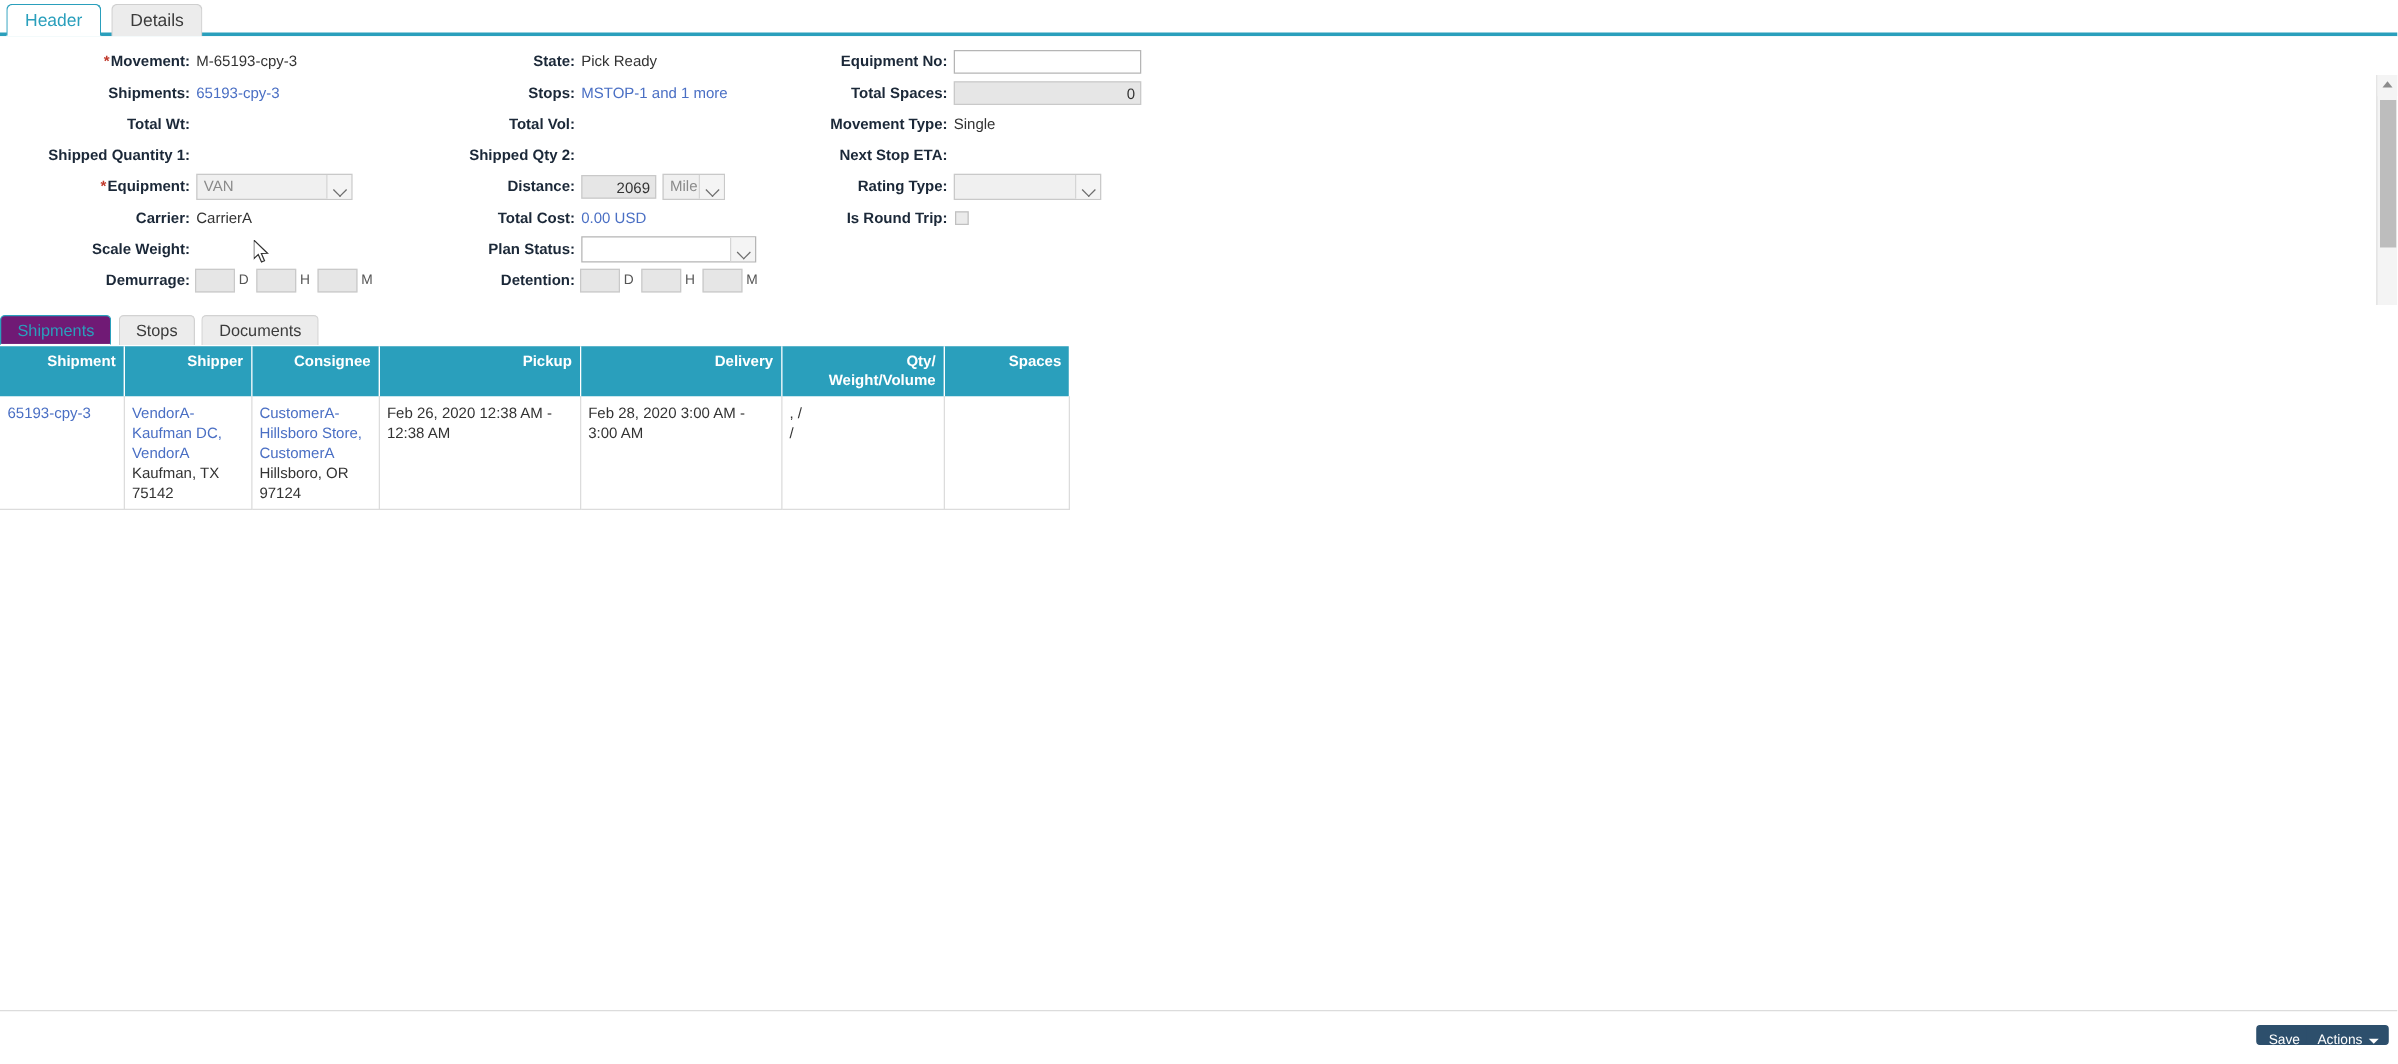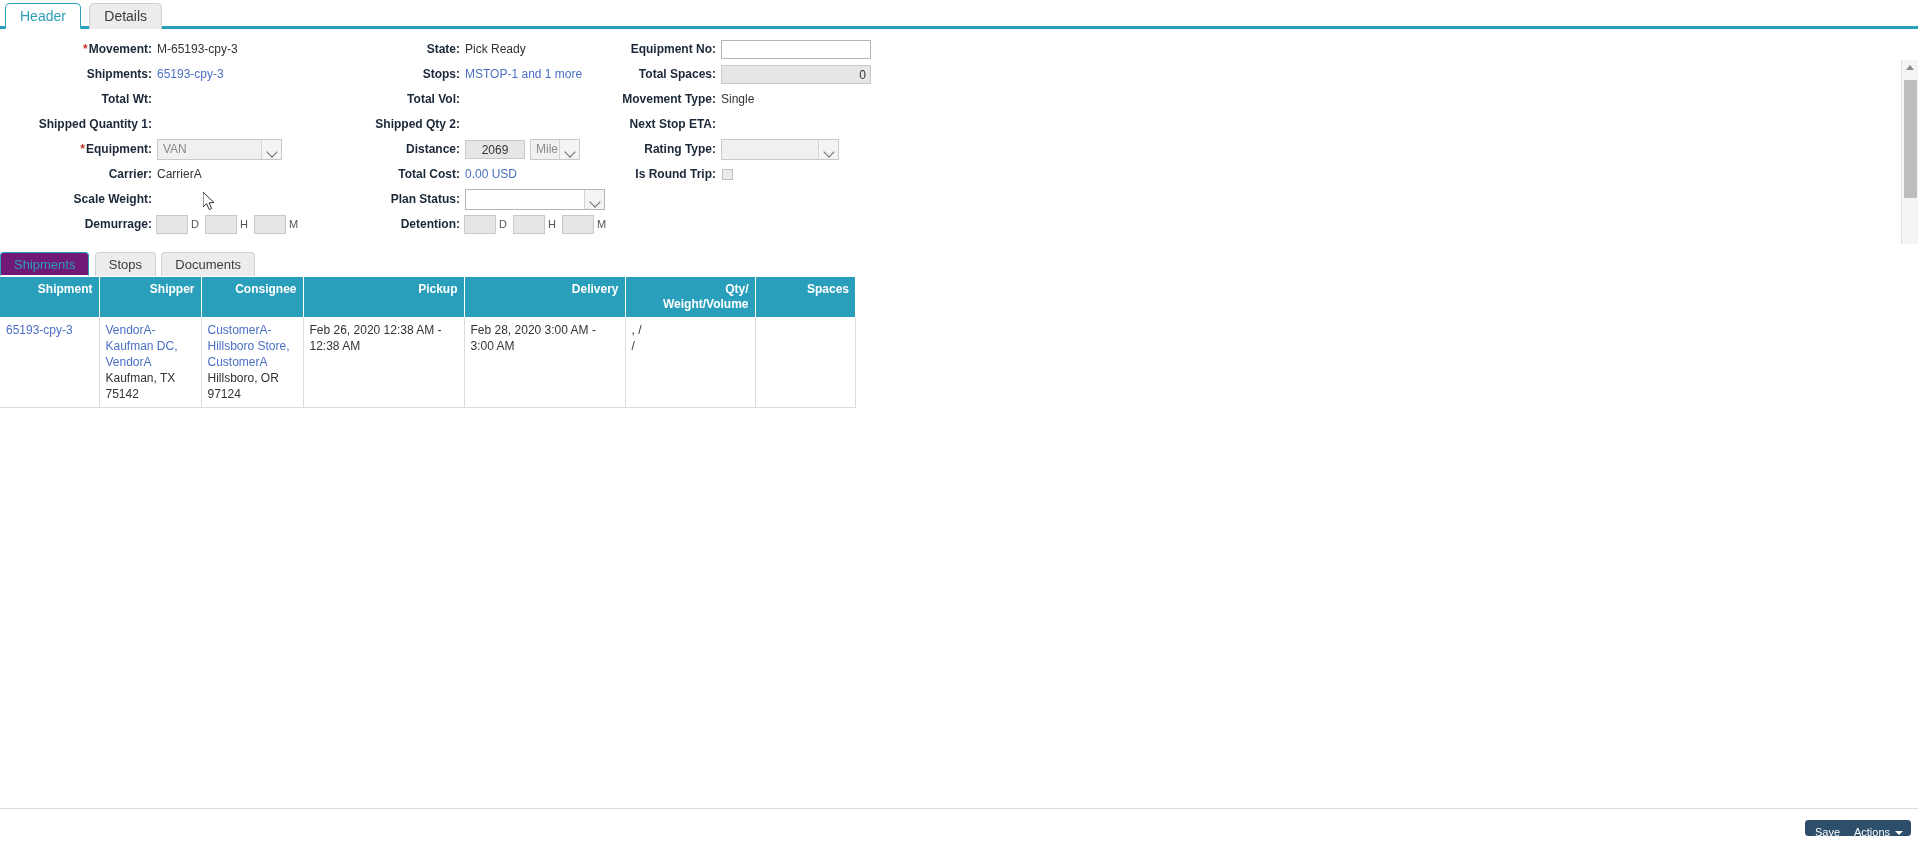--- a/index.html
+++ b/index.html
@@ -48,21 +48,21 @@
     background: #ffffff;
     overflow: hidden;
   }
   .form-grid {
     position: absolute; top: 0; left: 0;
     width: 1880px;
   }
   .fcol { position: absolute; top: 8px; }
   .fcol.c1 { left: 0px;   width: 360px; }
   .fcol.c2 { left: 360px; width: 270px; }
-  .fcol.c3 { left: 608px; width: 300px; }
+  .fcol.c3 { left: 650px; width: 300px; }
 
   .frow { position: relative; height: 25px; line-height: 25px; white-space: nowrap; }
   .flabel {
     display: inline-block; text-align: right;
     font-weight: bold; font-size: 12px; color: #1b2838;
     vertical-align: middle;
   }
   .c1 .flabel { width: 152px; }
   .c2 .flabel { width: 100px; }
   .c3 .flabel { width: 108px; }
@@ -77,21 +77,21 @@
   
   .inp {
     display: inline-block; vertical-align: middle; margin-left: 5px;
     height: 19px; line-height: 17px;
     border: 1px solid #b5b5b5; background: #ffffff;
     font-family: "Liberation Sans", sans-serif; font-size: 12px;
     color: #333; padding: 0 4px;
   }
   .inp.ro { background: #e6e6e6; border-color: #c9c9c9; color:#333; }
   .inp.w150 { width: 150px; }
-  .inp.w60  { width: 60px; text-align: center; }
+  .inp.w60  { width: 60px; text-align: right; }
   .inp.small { width: 32px; }
   .unit { display:inline-block; vertical-align: middle; margin-left: 3px; color:#555; font-size: 11px; font-weight: normal;}
 
   .sel {
     display: inline-block; vertical-align: middle; margin-left: 5px;
     height: 21px; position: relative;
     border: 1px solid #b5b5b5; background: #ffffff;
   }
   .sel.ro { background:#f0f0f0; border-color:#c9c9c9; }
   .sel .selv {

